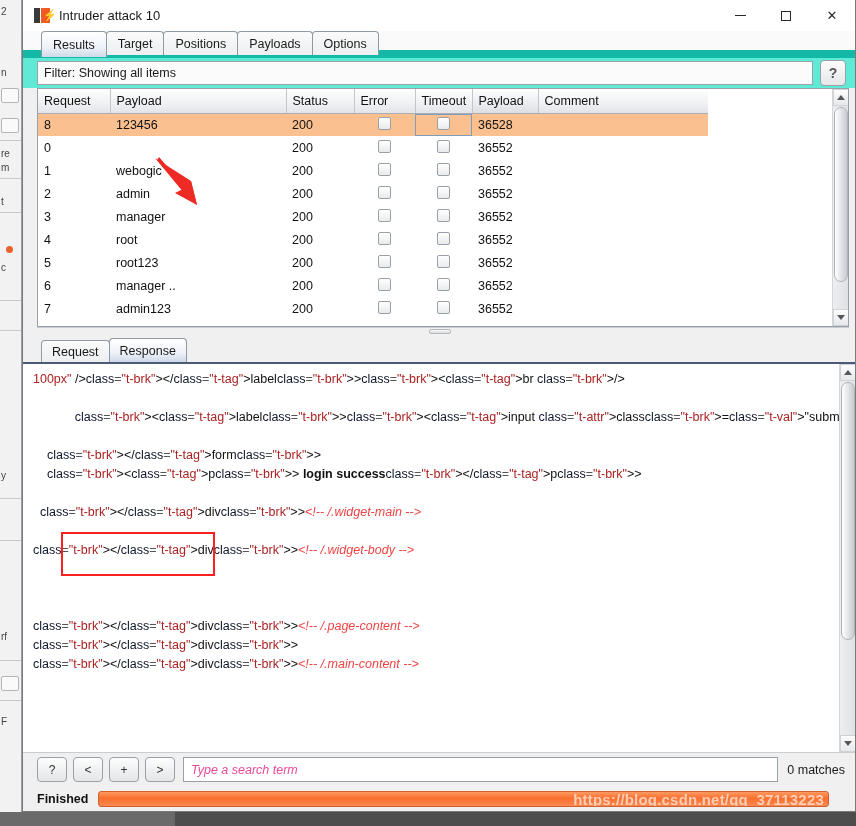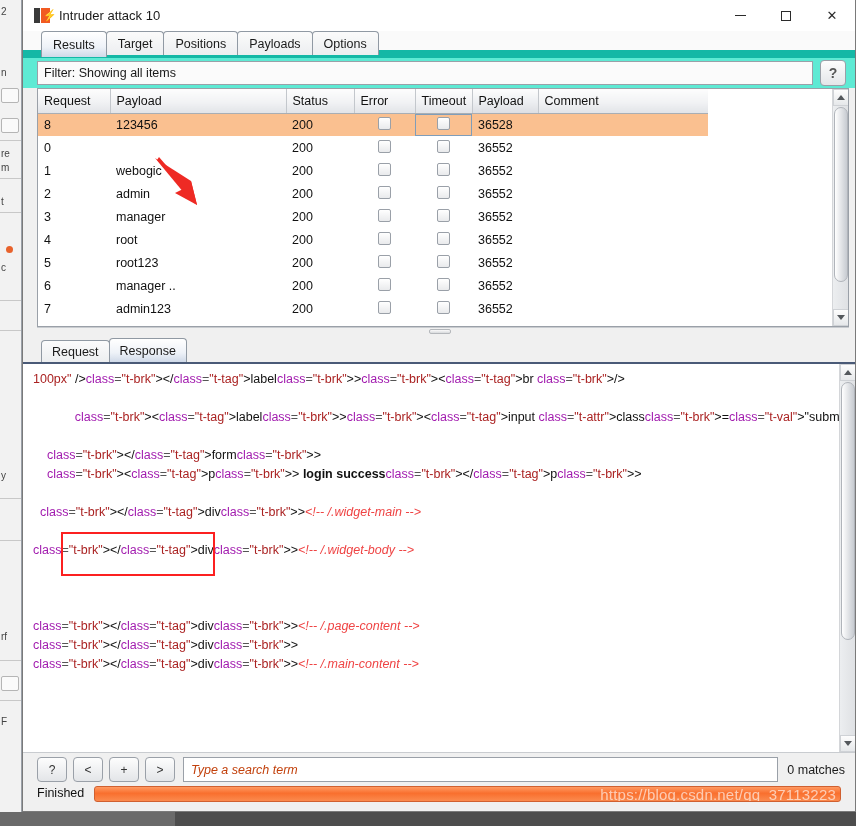--- a/index.html
+++ b/index.html
@@ -271,21 +271,21 @@
   .code-scrollport {
     flex: 1; position: relative; overflow: hidden;
     padding: 6px 0 0 10px;
   }
   .code {
     font-family: "Liberation Sans", sans-serif;
     font-size: 12.5px; line-height: 19px;
     white-space: pre; color: #111;
   }
   .t-brk   { color: #555555; }
-  .t-attr  { color: #a21caf; }
+  .t-attr  { color: #0f172a; }
   .t-val   { color: #aa2222; }
   .t-cmt   { color: #ef4444; font-style: italic; }
   .t-txt   { color: #111; font-weight: bold; }
 
   .redbox {
     position: absolute; left: 38px; top: 532px;
     width: 154px; height: 44px;
     border: 2px solid #fc2020;
     pointer-events: none;
   }
@@ -303,32 +303,32 @@
     width: 30px; height: 25px; margin-right: 6px;
     background: linear-gradient(to bottom, #fdfdfd, #e3e5e8);
     border: 1px solid #9aa0a8; border-radius: 4px;
     display: flex; align-items: center; justify-content: center;
     font-size: 12px; color: #333;
   }
   .search-input {
     flex: 1; height: 25px; background: #fff;
     border: 1px solid #9aa0a8;
     display: flex; align-items: center; padding-left: 7px;
-    font-size: 12.5px; color: #c2410c; font-style: italic;
+    font-size: 12.5px; color: #ec4899; font-style: italic;
     margin-left: 2px;
   }
   .matches {
     font-size: 12.5px; color: #1a1a1a; margin-left: 9px; margin-right: 4px;
     white-space: nowrap;
   }
 
   
   .status-row {
-    flex: none; height: 25px; display: flex; 
-    padding: 0 4px 0 14px; background: #f0f0f0;
+    flex: none; height: 25px; display: flex; align-items: center;
+    padding: 0 16px 0 14px; background: #f0f0f0; font-weight: bold;
   }
   .status-text { font-size: 12.5px; color: #111; white-space: nowrap; }
   .progress {
     flex: 1; height: 16px; margin-left: 10px; margin-right: 10px;
     border: 1px solid #d06030; border-radius: 3px;
     background: linear-gradient(to bottom, #ff9a62 0%, #f96f2e 45%, #fb8a4e 100%);
     position: relative; overflow: hidden;
   }
   .watermark {
     position: absolute; right: 4px; top: -1px;

